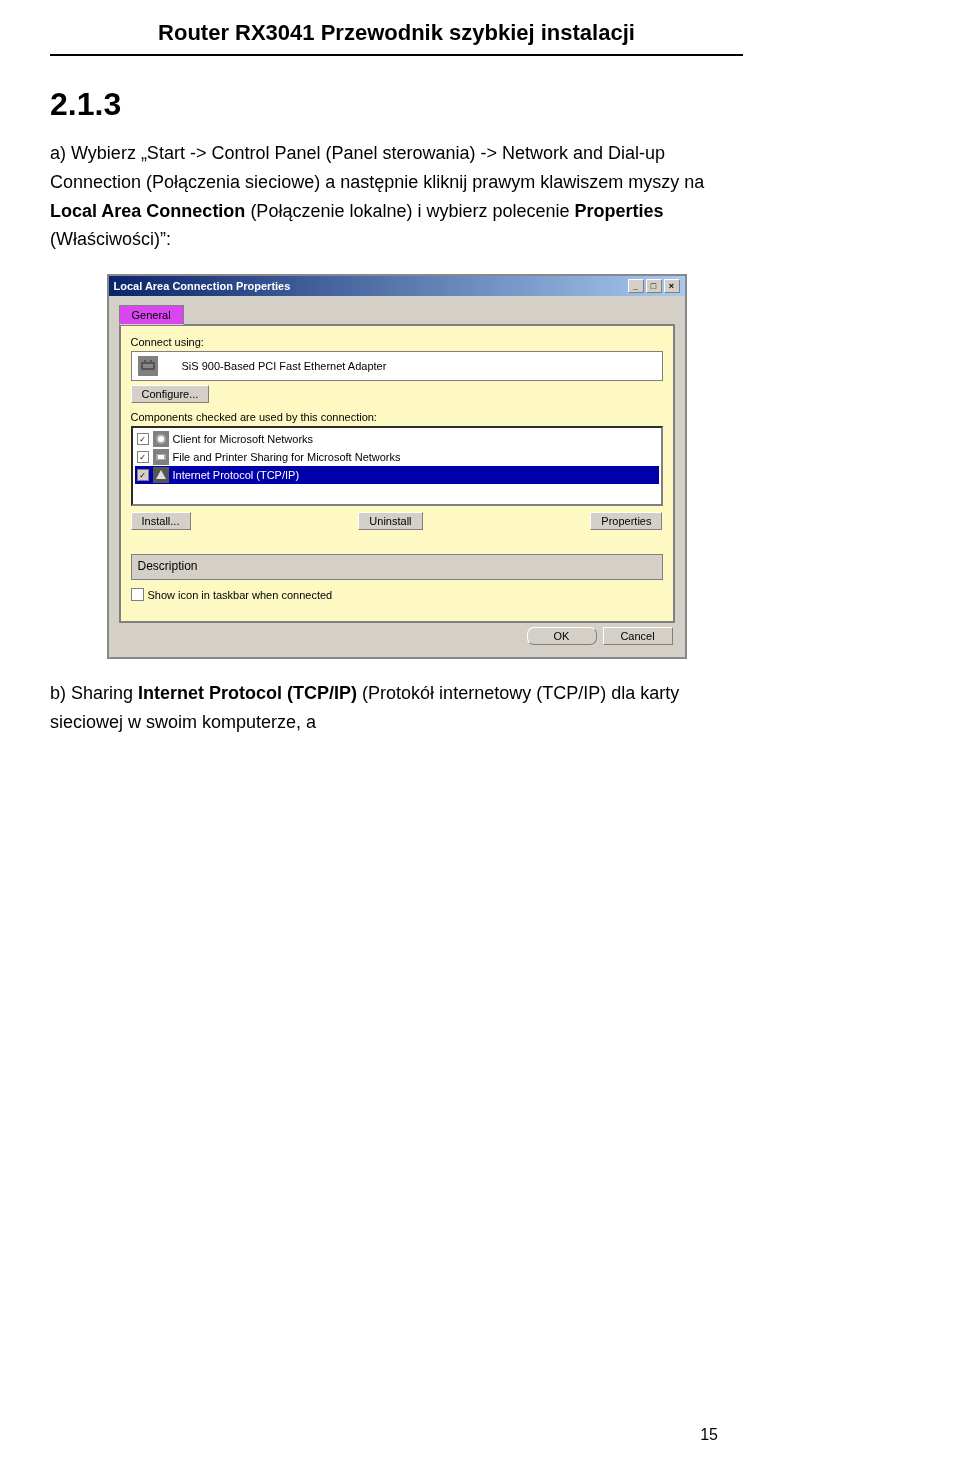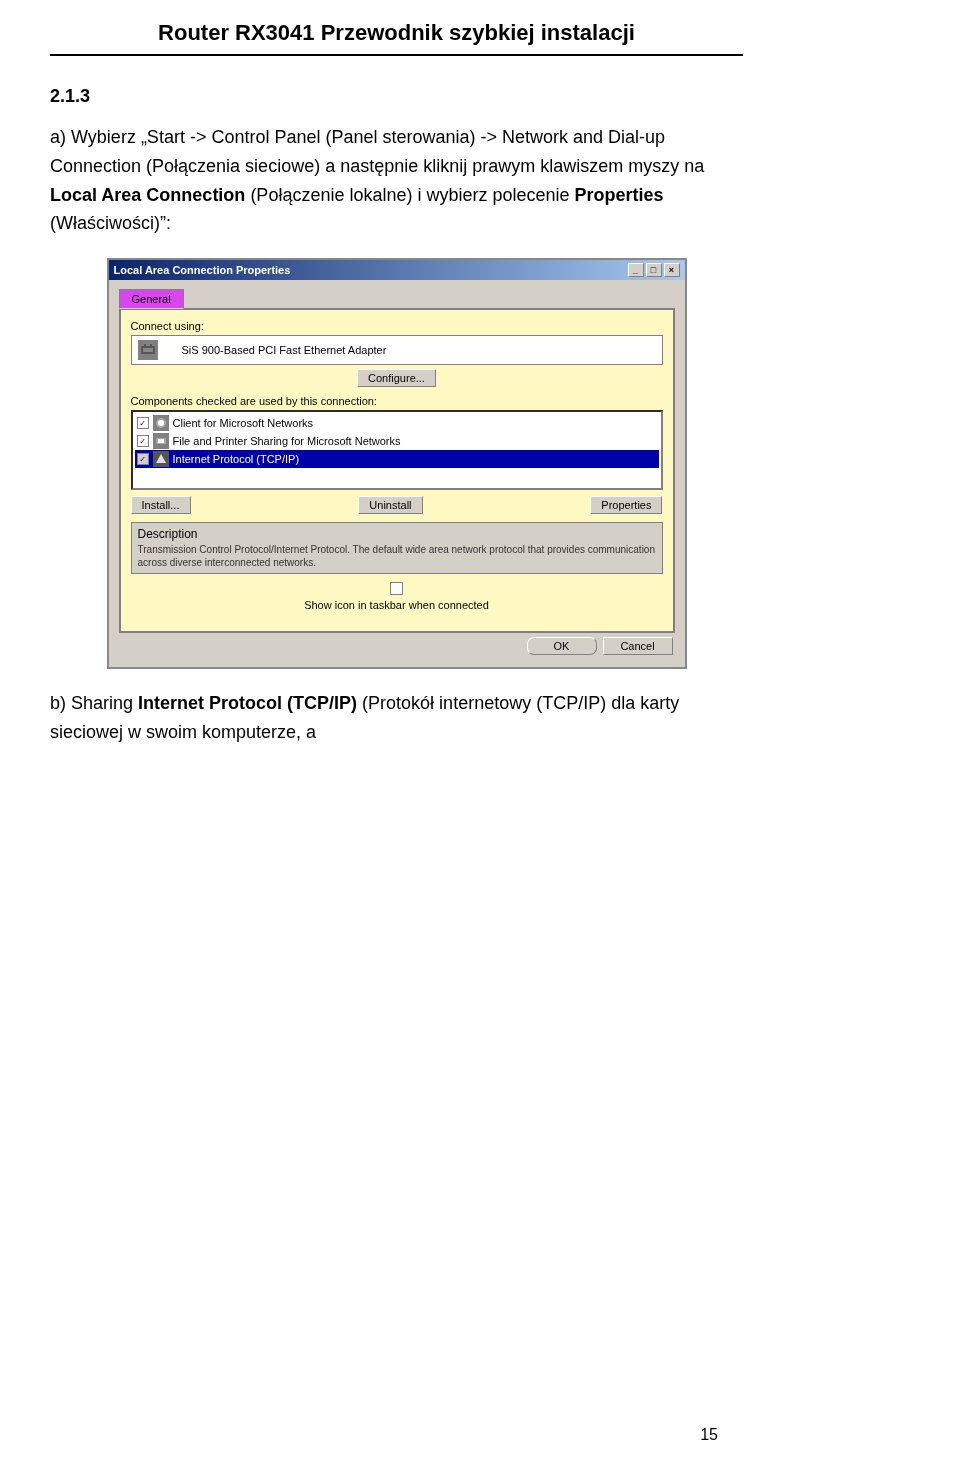--- a/index.html
+++ b/index.html
@@ -37,21 +37,21 @@
     }
 
     .section-title {
       font-size: 26px;
       font-weight: bold;
       margin-bottom: 20px;
       line-height: 1.3;
     }
 
     .section-number {
-      font-size: 18px;
+      font-size: 32px;
       font-weight: bold;
       margin-right: 20px;
     }
 
     .body-text {
       font-size: 18px;
       line-height: 1.6;
       margin-bottom: 16px;
     }
 
@@ -160,21 +160,21 @@
       font-size: 8px;
       color: white;
     }
 
     .adapter-name {
       font-size: 11px;
     }
 
     .configure-btn-row {
       display: flex;
-      justify-content: center;
+      justify-content: flex-start;
       margin-bottom: 8px;
     }
 
     .win-button {
       background: #d4d0c8;
       border: 1px solid;
       border-color: #ffffff #808080 #808080 #ffffff;
       padding: 2px 10px;
       font-size: 11px;
       cursor: pointer;
@@ -230,21 +230,21 @@
       align-items: center;
       justify-content: center;
       font-size: 7px;
       color: white;
       flex-shrink: 0;
     }
 
     .buttons-row {
       display: flex;
       justify-content: space-between;
-      margin-bottom: 8px;
+      margin-bottom: 24px;
     }
 
     .description-box {
       border: 1px solid #808080;
       padding: 4px 6px;
       background: #d4d0c8;
       margin-bottom: 8px;
     }
 
     .description-title {
@@ -256,21 +256,20 @@
       font-size: 10px;
       color: #333;
       line-height: 1.3;
     }
 
     .show-icon-row {
       display: flex;
       align-items: center;
       gap: 4px;
       margin-bottom: 10px;
-      flex-direction: column;
     }
 
     .show-icon-text {
       font-size: 11px;
     }
 
     .ok-cancel-row {
       display: flex;
       justify-content: flex-end;
       gap: 6px;
@@ -389,21 +388,20 @@
 
           <div class="buttons-row">
             <button class="win-button">Install...</button>
             <button class="win-button">Uninstall</button>
             <button class="win-button">Properties</button>
           </div>
         </div>
 
         <div class="description-box">
           <div class="description-title">Description</div>
-          <div class="description-text">Transmission Control Protocol/Internet Protocol. The default wide area network protocol that provides communication across diverse interconnected networks.</div>
         </div>
 
         <div class="show-icon-row">
           <span class="checkbox-icon" style="width:13px;height:13px;border:1px solid #808080;background:white;display:inline-flex;"></span>
           <span class="show-icon-text">Show icon in taskbar when connected</span>
         </div>
 
       </div>
 
       <div class="ok-cancel-row">

